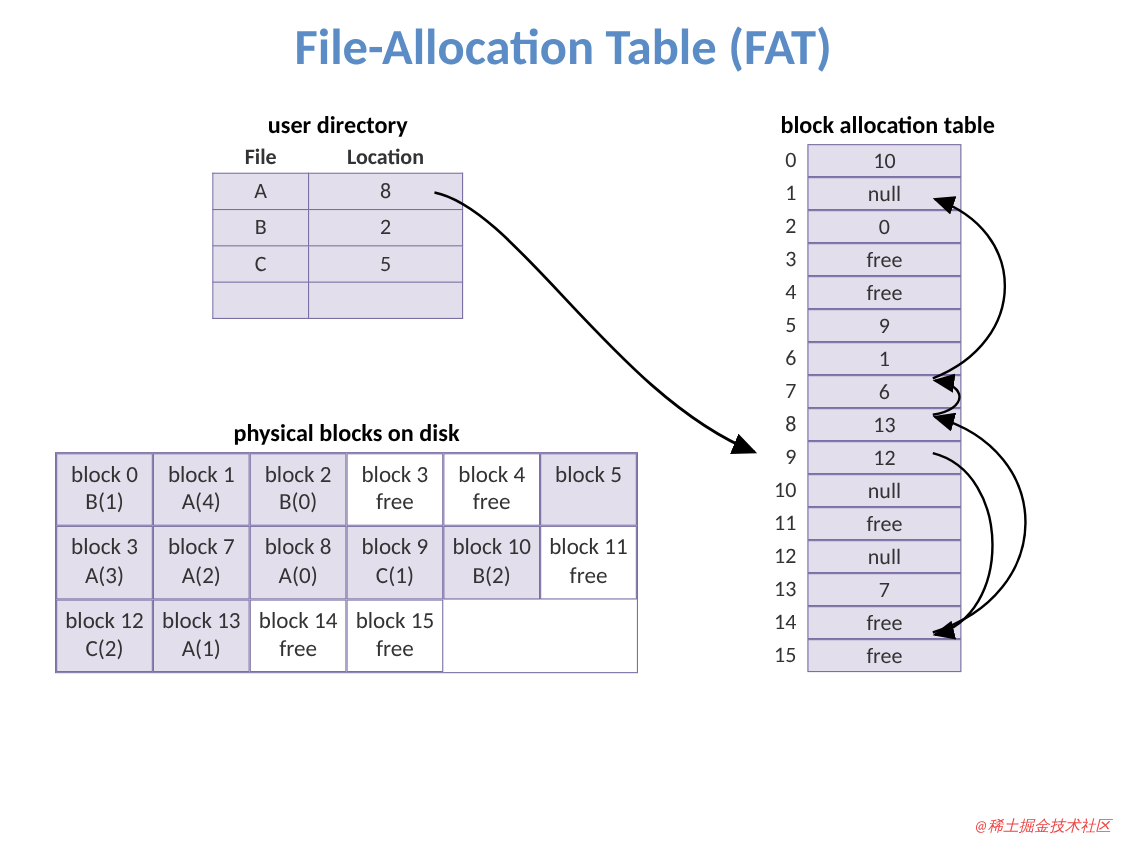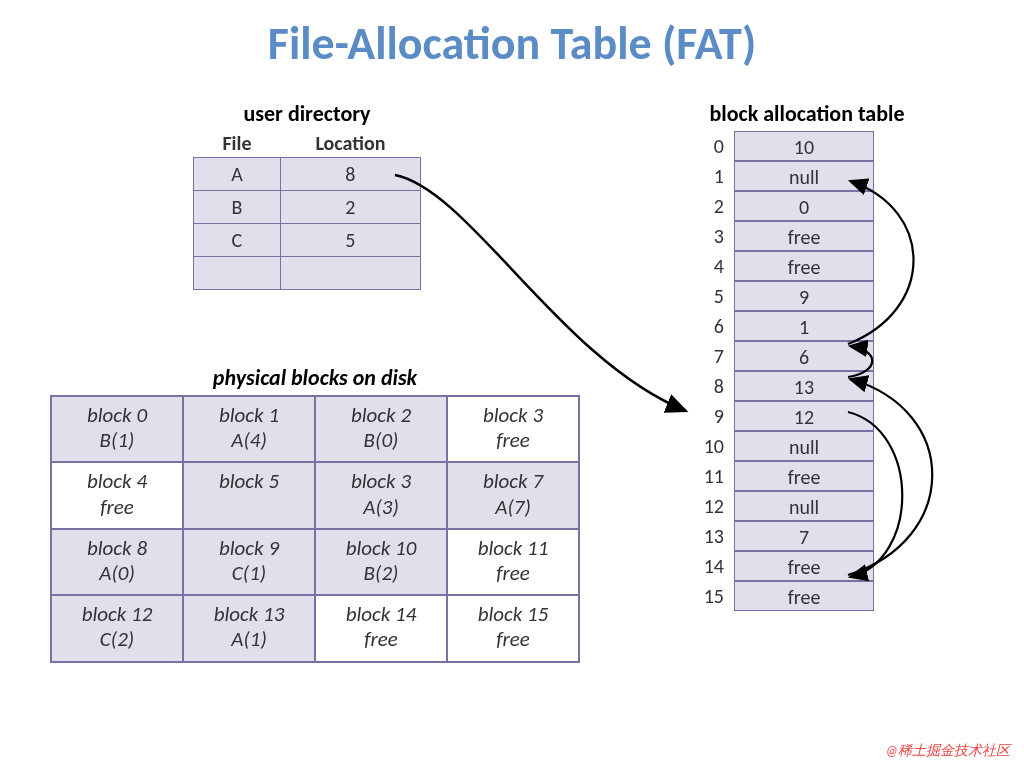--- a/index.html
+++ b/index.html
@@ -54,29 +54,28 @@
     height: 30px;
     font-size: 20px;
   }
   #userdir td.empty { background: #E2DEEC; }
   #userdir td.file { width: 72px; }
   #userdir td.loc  { width: 118px; }
 
   
   #phys {
     position: absolute;
-    top: 364px;
+    top: 380px;
     left: 50px;
     width: 530px;
-    font-style: italic;
   }
   #phys .section-label { font-size: 22px; margin-bottom: 4px; }
   #phys-grid {
     display: grid;
-    grid-template-columns: repeat(4, 1fr);
+    grid-template-columns: repeat(6, 1fr);
     border: 1.5px solid #7B6FA3;
   }
   #phys-grid .cell {
     border: 1.5px solid #7B6FA3;
     text-align: center;
     padding: 6px 0 8px 0;
     font-size: 21px;
     line-height: 1.2;
   }
   #phys-grid .cell.occ { background: #E2DEEC; }
@@ -186,21 +185,21 @@
       </div>
       <div class="cell occ">
         <div>block 5</div>
       </div>
       <div class="cell occ">
         <div>block 3</div>
         <div>A(3)</div>
       </div>
       <div class="cell occ">
         <div>block 7</div>
-        <div>A(7)</div>
+        <div>A(2)</div>
       </div>
       <div class="cell occ">
         <div>block 8</div>
         <div>A(0)</div>
       </div>
       <div class="cell occ">
         <div>block 9</div>
         <div>C(1)</div>
       </div>
       <div class="cell occ">

